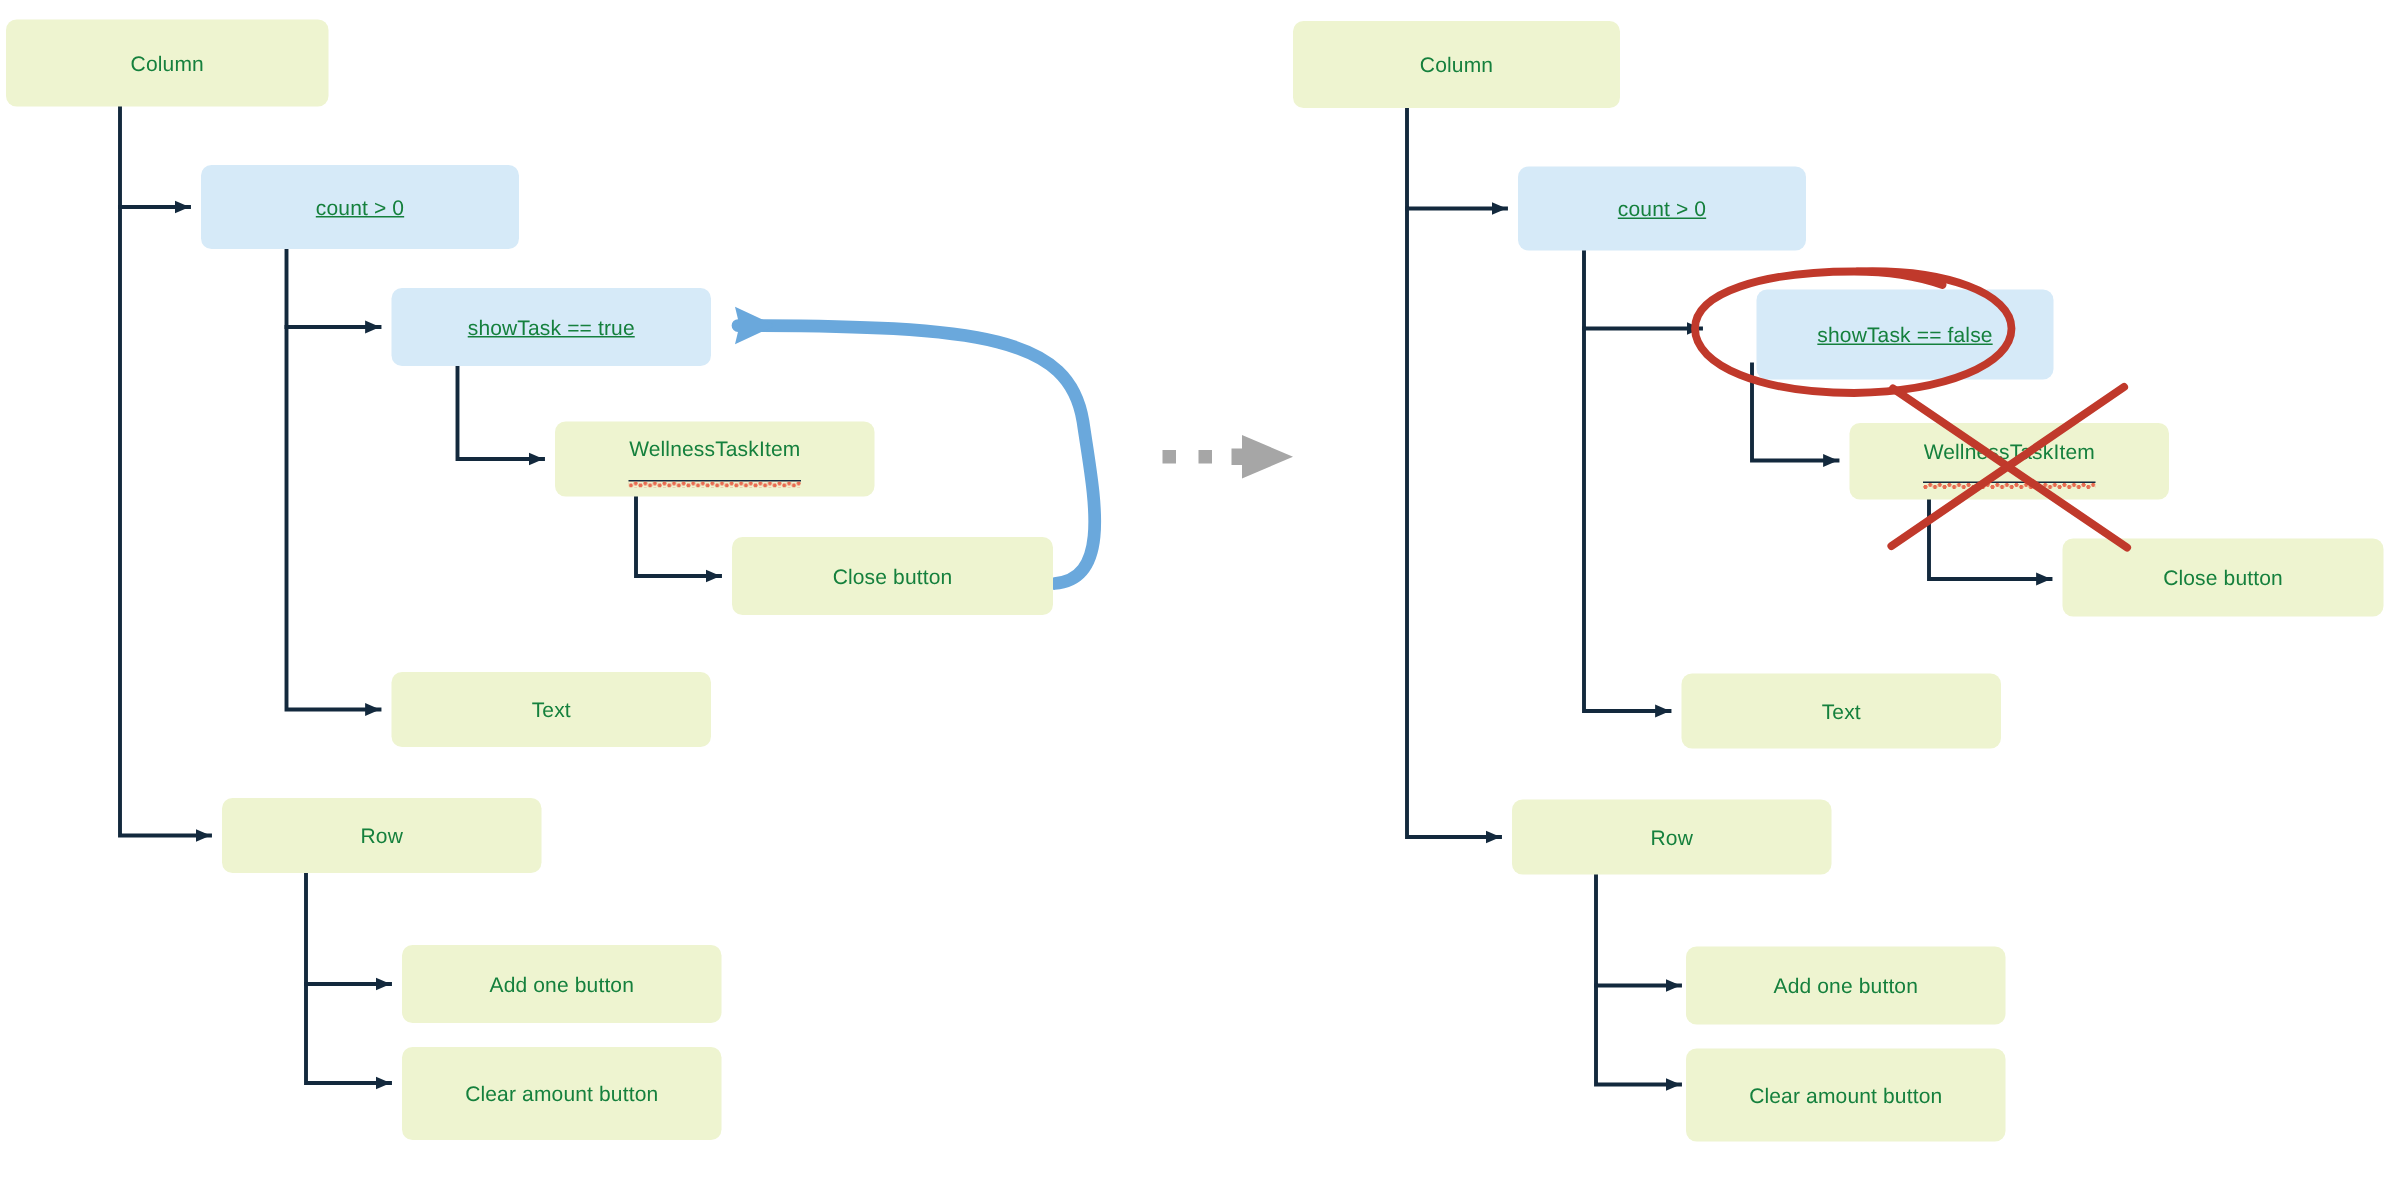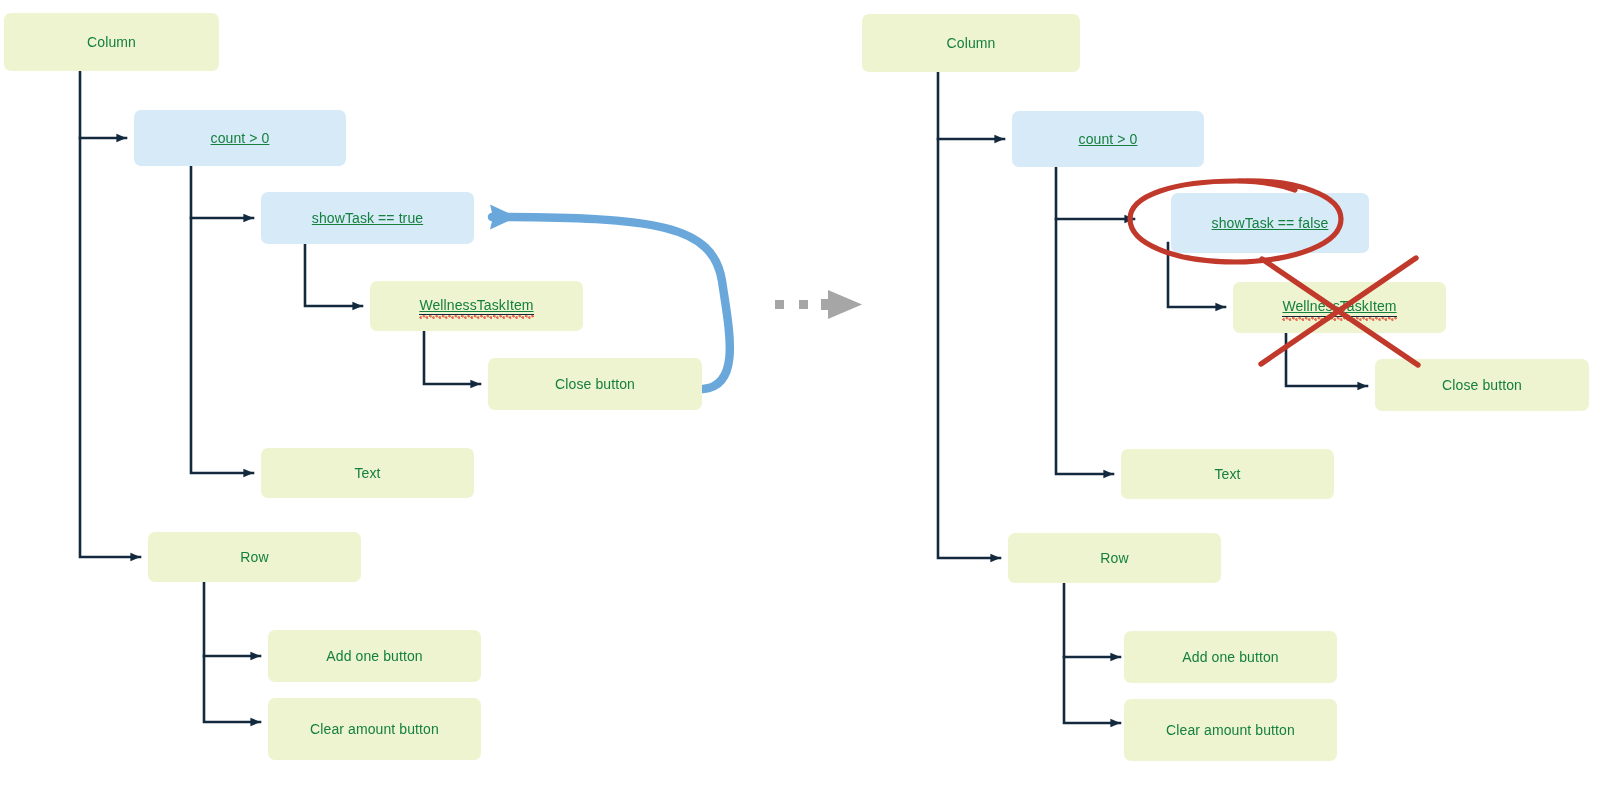--- a/index.html
+++ b/index.html
@@ -24,22 +24,21 @@
     font-size:14px;
     line-height:1.18;
     letter-spacing:.1px;
     padding:2px 6px;
   }
   .node.yellow{background:#eef4d0;}
   .node.blue{background:#d6eaf8;text-decoration:underline;}
   .node .lbl{position:relative;display:inline-block;}
   .node.linked .lbl{
     border-bottom:1.5px solid #13293d;
-    padding-bottom:1px;
-    text-decoration:underline;
+    padding-bottom:12px;
   }
   .node.linked .lbl::after{
     content:"";
     position:absolute;
     left:0;right:0;
     bottom:-5px;
     height:4px;
     background-image:
       radial-gradient(circle at 1.6px 2.6px, #e8553c 1.25px, transparent 1.45px),
       radial-gradient(circle at 4.8px 1.2px, #e8553c 1.25px, transparent 1.45px);

